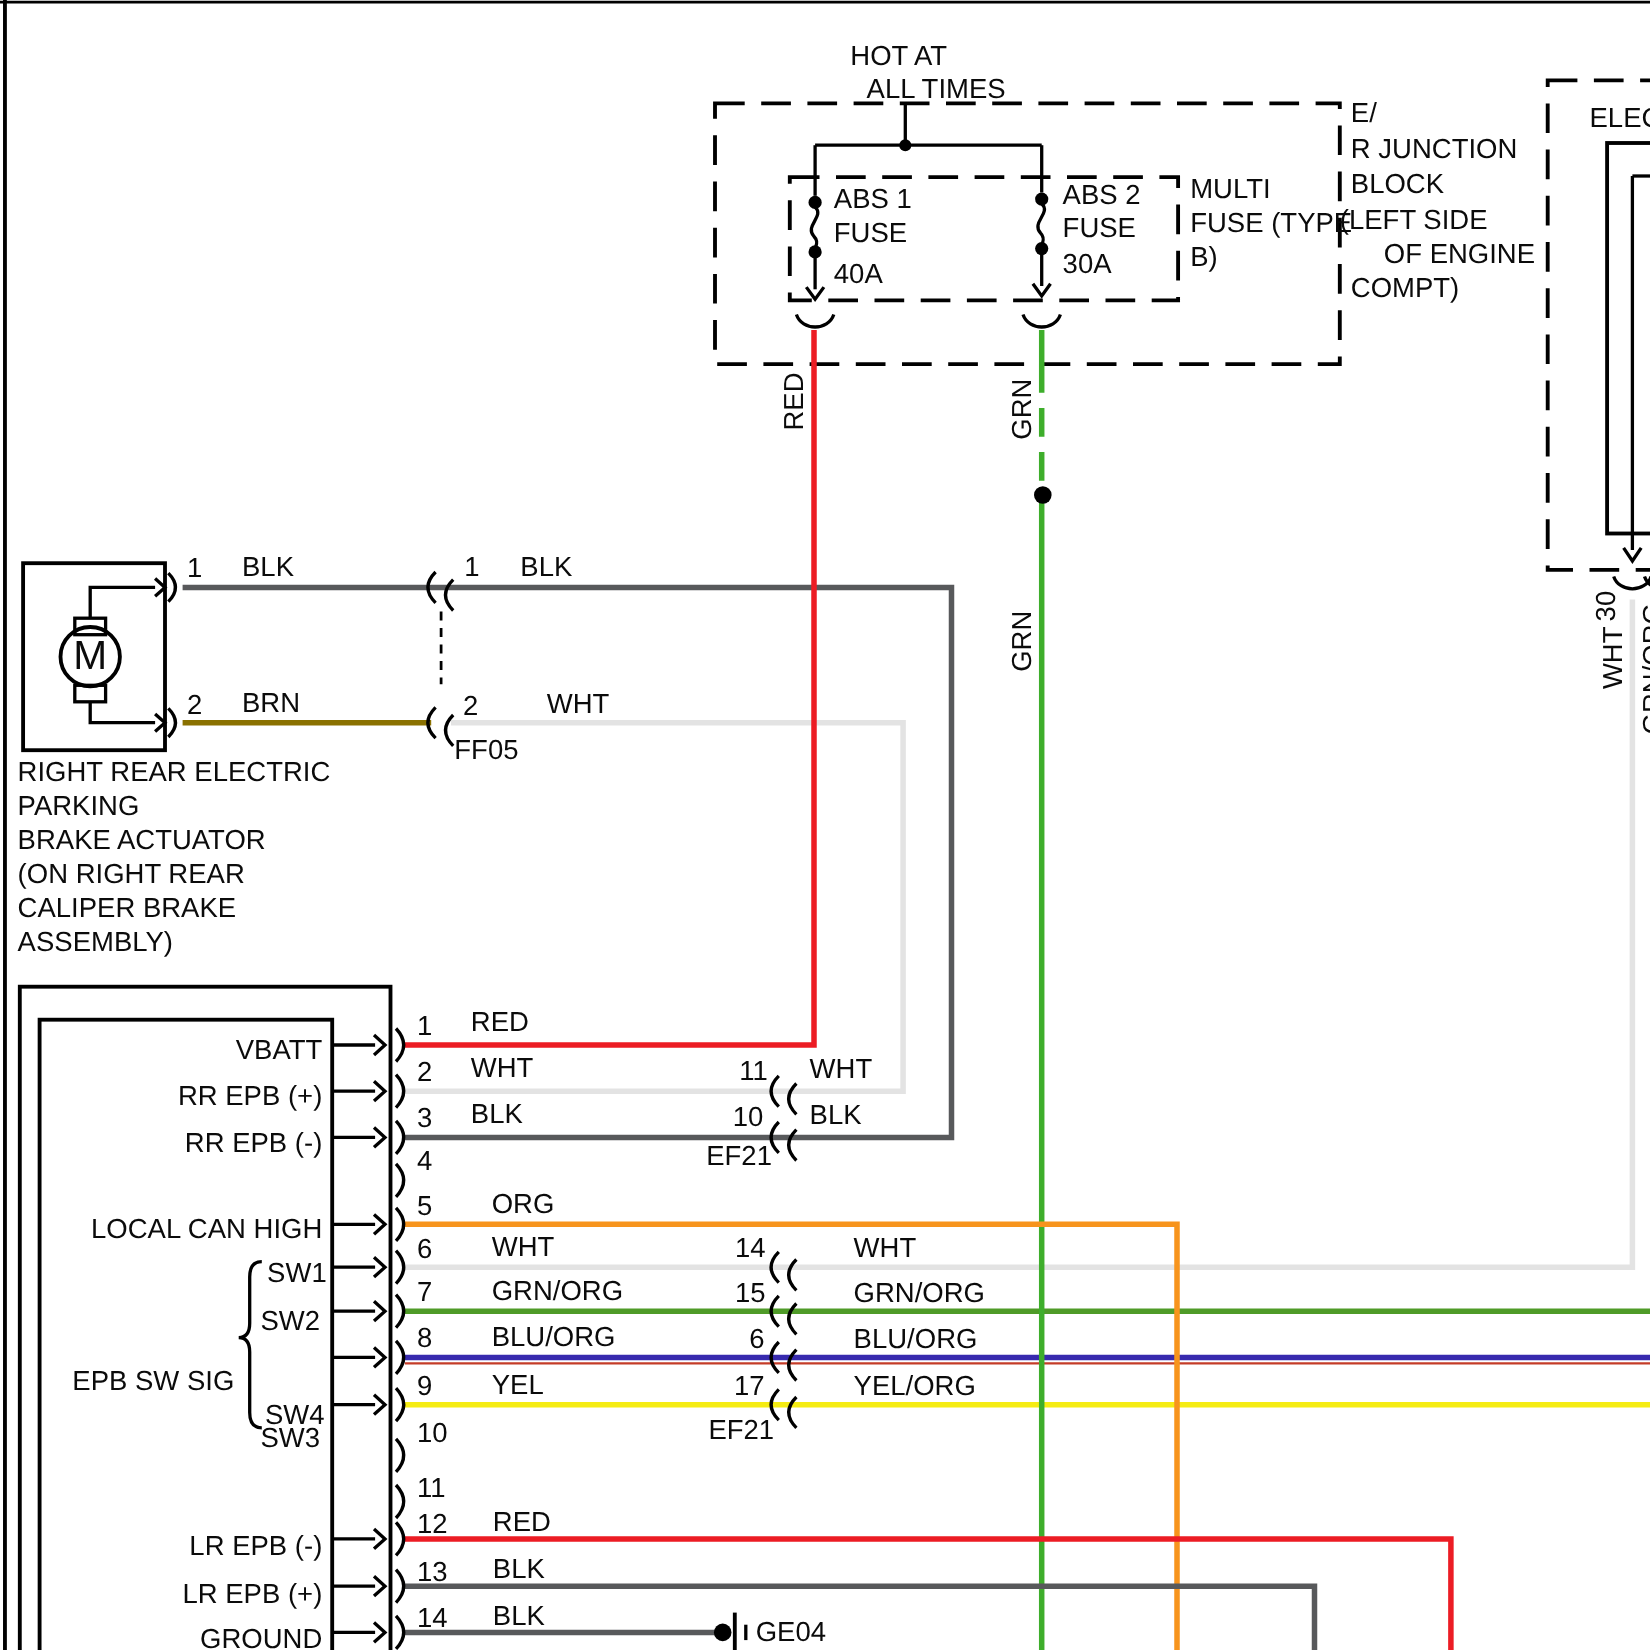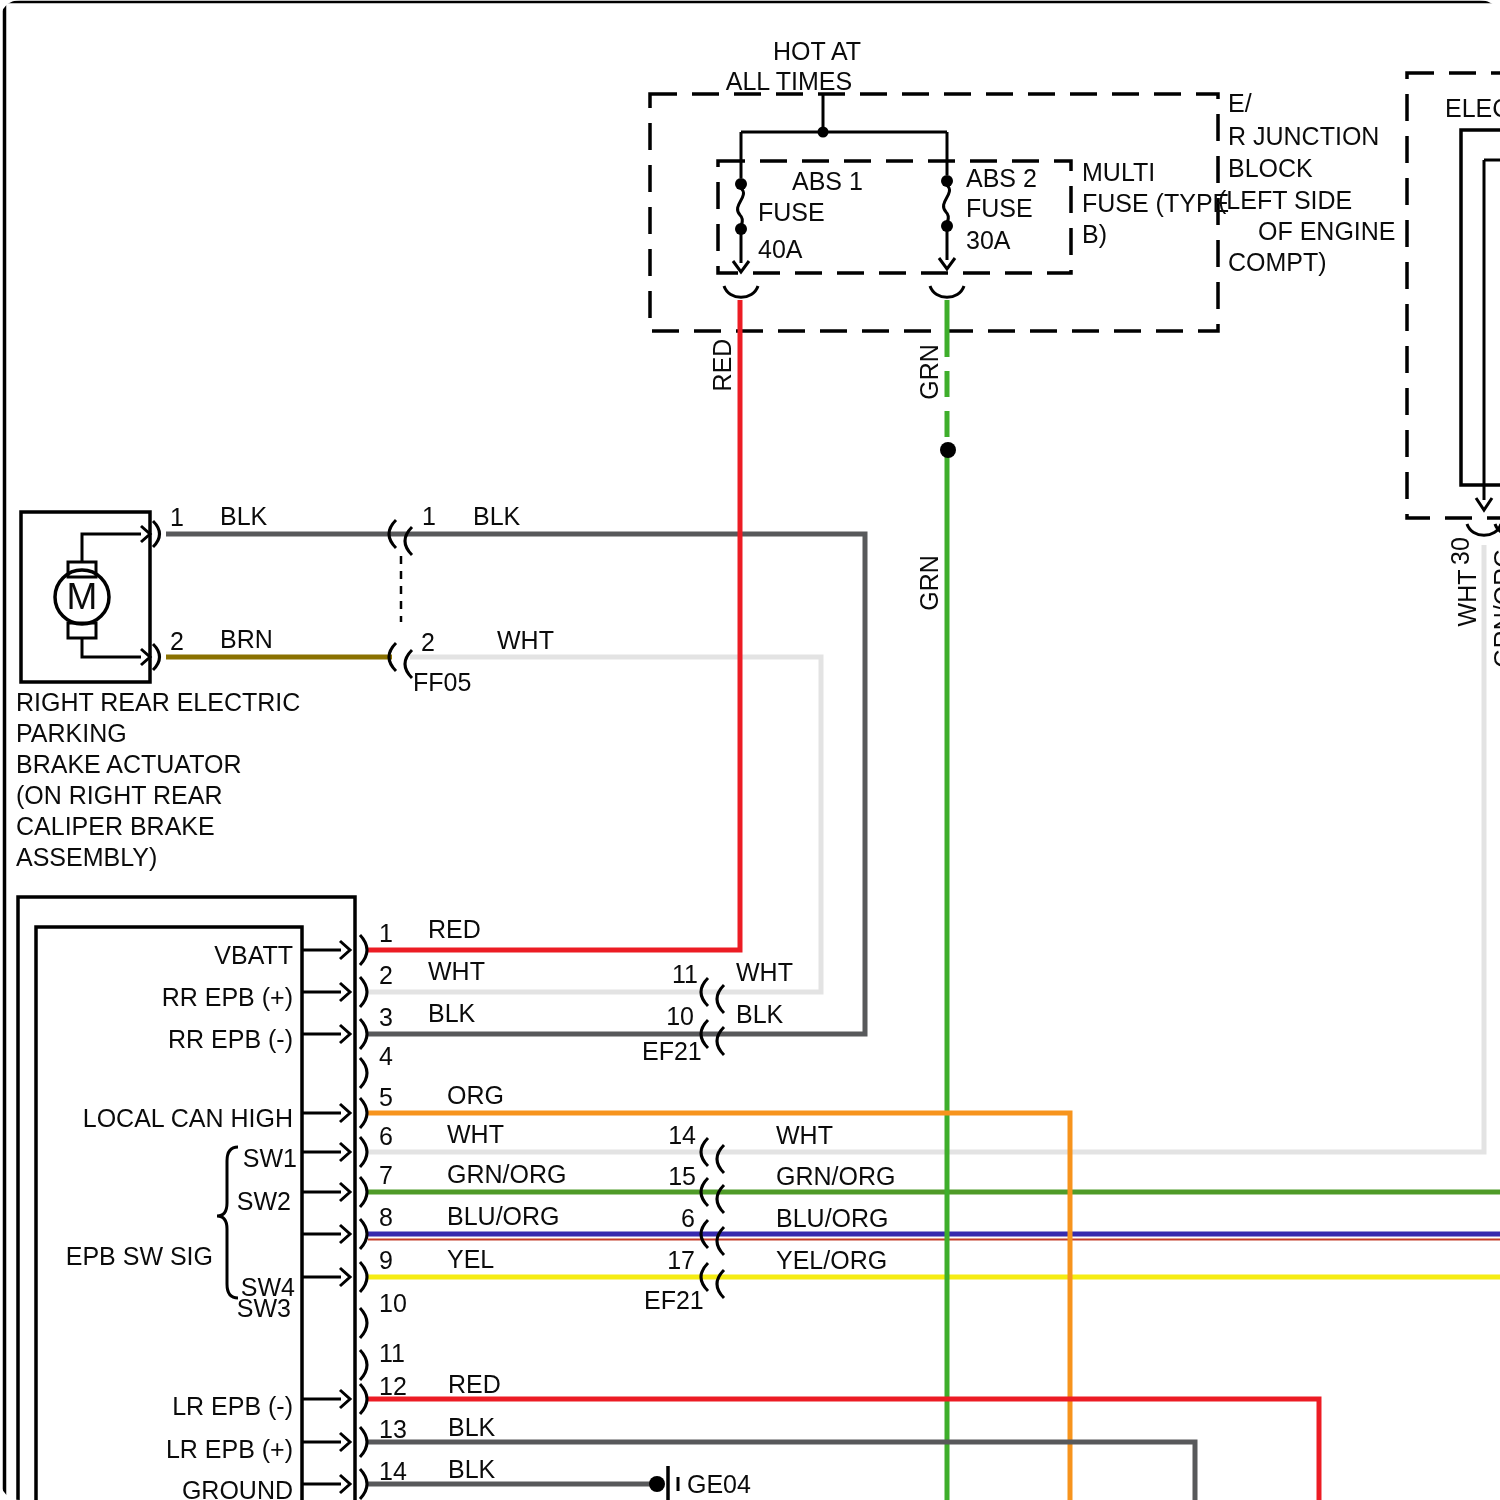--- a/index.html
+++ b/index.html
@@ -1,17 +1,17 @@
 <!DOCTYPE html>
 <html style="--c-red: #EC1C24; --c-green: #3EAE2B; --c-green_orange: #4F9B28; --c-blue_orange: #372AAE; --c-yellow: #F5EC13; --c-orange: #F7941D; --c-black_wire: #58595B; --c-white_wire: #E3E3E3; --c-brown: #8A7100; --c-stripe: #C43C28; --c-ink: #000000; --c-background: #FFFFFF;"><head>
 <meta charset="utf-8">
 <style>
   html,body{margin:0;padding:0;background:#fff;}
   #stage{position:relative;width:1500px;height:1500px;overflow:hidden;background:#fff;
-         font-family:"Liberation Sans",sans-serif;border-radius:20px;}
+         font-family:"Liberation Sans",sans-serif;}
   #art{position:absolute;left:0;top:0;}
   .lbl{position:absolute;font:25px/1.05 "Liberation Sans",sans-serif;color:#0b0b0b;
        white-space:nowrap;transform:translate(0,-50%);}
   .lbl.c{transform:translate(-50%,-50%);}
   .lbl.r{transform:translate(-100%,-50%);}
   .lbl.rot{transform:translate(-50%,-50%) rotate(-90deg);}
   .lbl.big{font-size:37px;}
   
   .ink{stroke:#000;fill:none;stroke-width:3;}
   .ink2{stroke:#000;fill:none;stroke-width:2.5;}
@@ -194,23 +194,23 @@
   </g>
 
   <g>
     <circle class="dot" cx="657" cy="1484" r="8"></circle>
     <line class="bx" x1="668" y1="1466" x2="668" y2="1500"></line>
     <line class="ink" x1="678" y1="1477" x2="678" y2="1491"></line>
   </g>
 </svg>
 
 <div class="lbl c" style="left:817px;top:51px">HOT AT</div>
-<div class="lbl c" style="left:789px;top:81px">ALL TIMES</div>
-
-<div class="lbl" style="left:792px;top:181px">ABS 1</div>
+<div class="lbl c" style="left:851px;top:81px">ALL TIMES</div>
+
+<div class="lbl" style="left:758px;top:181px">ABS 1</div>
 <div class="lbl" style="left:758px;top:212px">FUSE</div>
 <div class="lbl" style="left:758px;top:249px">40A</div>
 <div class="lbl" style="left:966px;top:178px">ABS 2</div>
 <div class="lbl" style="left:966px;top:208px">FUSE</div>
 <div class="lbl" style="left:966px;top:240px">30A</div>
 
 <div class="lbl" style="left:1082px;top:172px">MULTI</div>
 <div class="lbl" style="left:1082px;top:203px">FUSE (TYPE</div>
 <div class="lbl" style="left:1082px;top:234px">B)</div>
 

